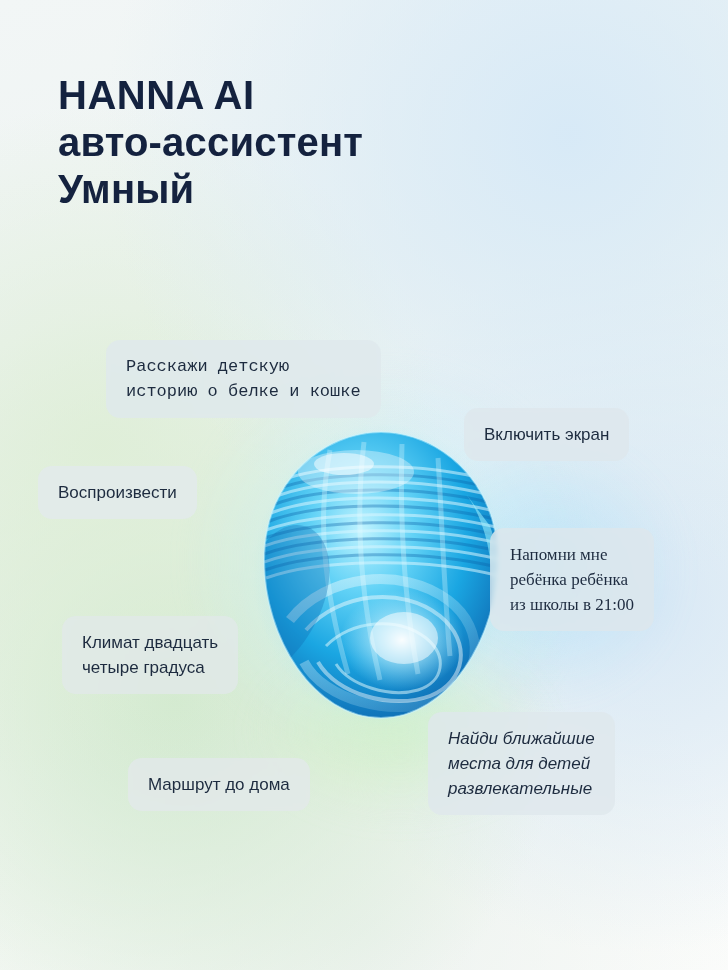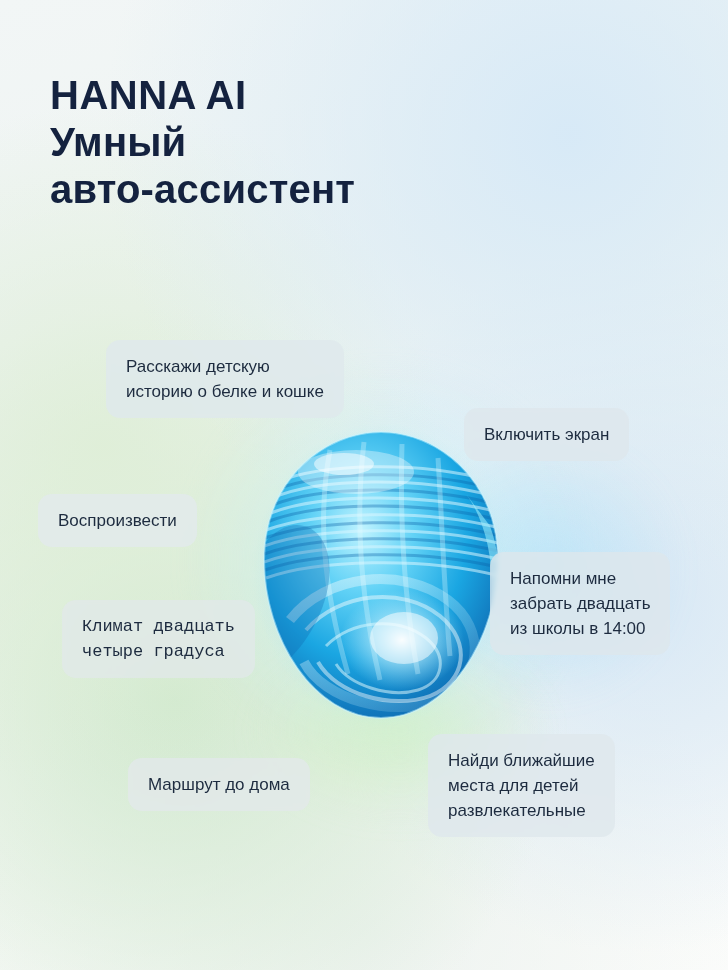--- a/index.html
+++ b/index.html
@@ -49,21 +49,21 @@
   .bloom-c {
     left: 250px; top: 640px;
     width: 300px; height: 180px;
     background: radial-gradient(ellipse, rgba(197,243,176,0.45) 0%, rgba(197,243,176,0) 70%);
     filter: blur(16px);
   }
 
   
   .headline {
     position: absolute;
-    left: 50px;
+    left: 58px;
     top: 72px;
     color: #14223f;
     letter-spacing: 0.2px;
   }
   .headline .line {
     display: block;
     font-size: 40px;
     line-height: 47px;
     font-weight: 700;
   }
@@ -86,41 +86,41 @@
     padding: 14px 20px;
     color: #1d2b3f;
     font-size: 17px;
     line-height: 25px;
     background: rgba(226,234,238,0.78);
     backdrop-filter: blur(2px);
     box-sizing: border-box;
   }
   .bubble span { display: block; white-space: nowrap; }
 
-  .b-story    { left: 106px; top: 340px;  background: rgba(223,232,236,0.80); }
+  .b-story    { left: 106px; top: 340px;  background: rgba(223,232,236,0.80); font-family: Liberation Mono, monospace; }
   .b-screen   { left: 464px; top: 408px;  background: rgba(222,231,236,0.78); }
-  .b-music    { left: 38px;  top: 494px;  background: rgba(226,234,236,0.80); }
-  .b-remind   { left: 490px; top: 552px;  background: rgba(222,231,236,0.78); }
-  .b-climate  { left: 62px;  top: 600px;  background: rgba(225,233,232,0.80); font-family: Liberation Mono, monospace; }
+  .b-music    { left: 38px;  top: 466px;  background: rgba(226,234,236,0.80); }
+  .b-remind   { left: 490px; top: 528px;  background: rgba(222,231,236,0.78); font-family: Liberation Serif, serif; }
+  .b-climate  { left: 62px;  top: 616px;  background: rgba(225,233,232,0.80); }
   .b-route    { left: 128px; top: 758px;  background: rgba(226,233,234,0.80); }
-  .b-places   { left: 428px; top: 734px;  background: rgba(223,231,236,0.80); }
+  .b-places   { left: 428px; top: 712px;  background: rgba(223,231,236,0.80); font-style: italic; }
 </style>
 </head>
 <body>
 
 <div id="poster">
 
   <div class="bloom bloom-a"></div>
   <div class="bloom bloom-b"></div>
   <div class="bloom bloom-c"></div>
 
   <div class="headline">
     <span class="line line-1">HANNA AI</span>
+    <span class="line line-3">авто-ассистент</span>
     <span class="line line-2">Умный</span>
-    <span class="line line-3">авто-ассистент</span>
   </div>
 
   <div class="orb-wrap">
     <svg class="orb-svg" width="258" height="310" viewBox="0 0 258 310" xmlns="http://www.w3.org/2000/svg" aria-hidden="true">
       <defs>
         <radialGradient id="orbBody" cx="42%" cy="34%" r="78%">
           <stop offset="0%" stop-color="#bff3ff"></stop>
           <stop offset="28%" stop-color="#62d2f6"></stop>
           <stop offset="58%" stop-color="#1aa6e2"></stop>
           <stop offset="82%" stop-color="#1178bd"></stop>
@@ -202,22 +202,22 @@
   <div class="bubble b-screen">
     <span>Включить экран</span>
   </div>
 
   <div class="bubble b-music">
     <span>Воспроизвести</span>
   </div>
 
   <div class="bubble b-remind">
     <span>Напомни мне</span>
-    <span>забрать двадцать</span>
-    <span>из школы в 14:00</span>
+    <span>ребёнка ребёнка</span>
+    <span>из школы в 21:00</span>
   </div>
 
   <div class="bubble b-climate">
     <span>Климат двадцать</span>
     <span>четыре градуса</span>
   </div>
 
   <div class="bubble b-route">
     <span>Маршрут до дома</span>
   </div>

